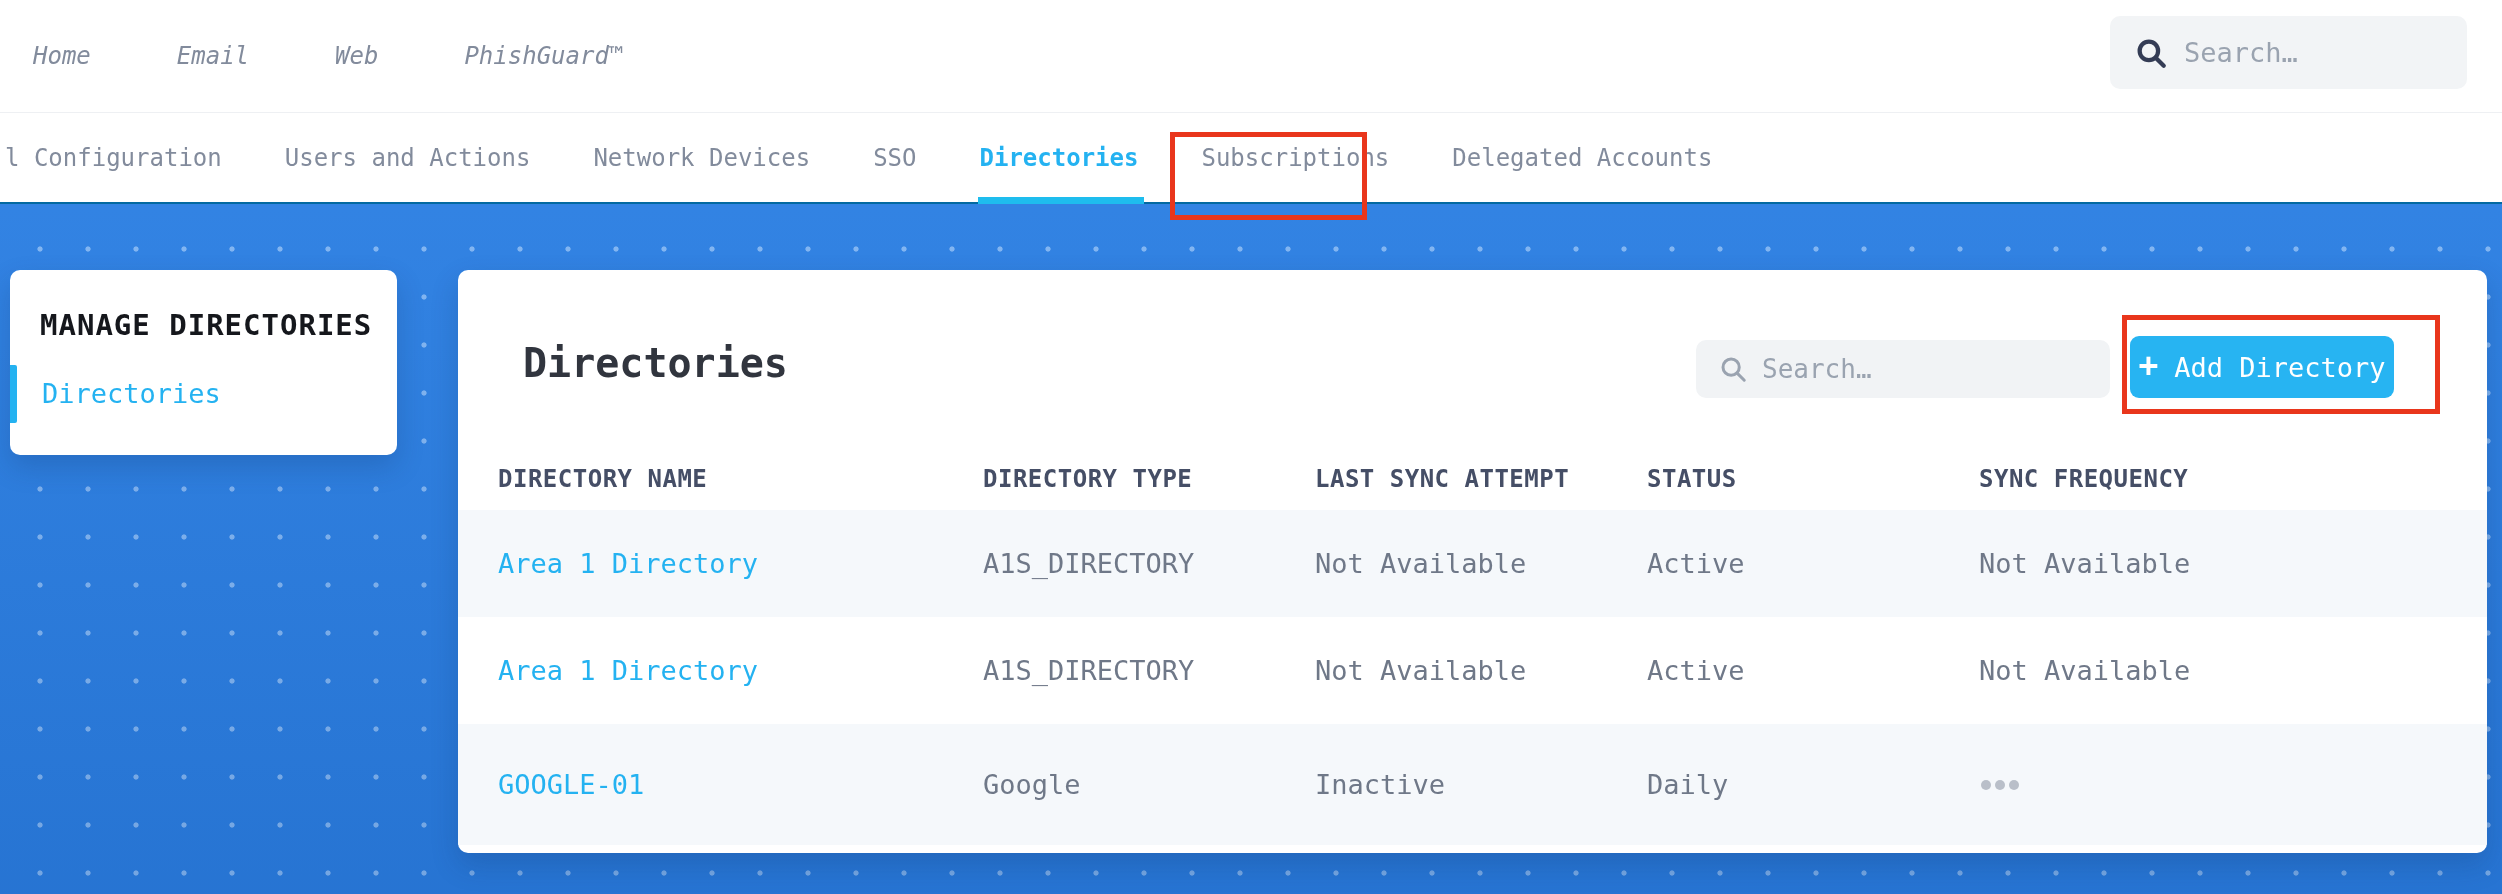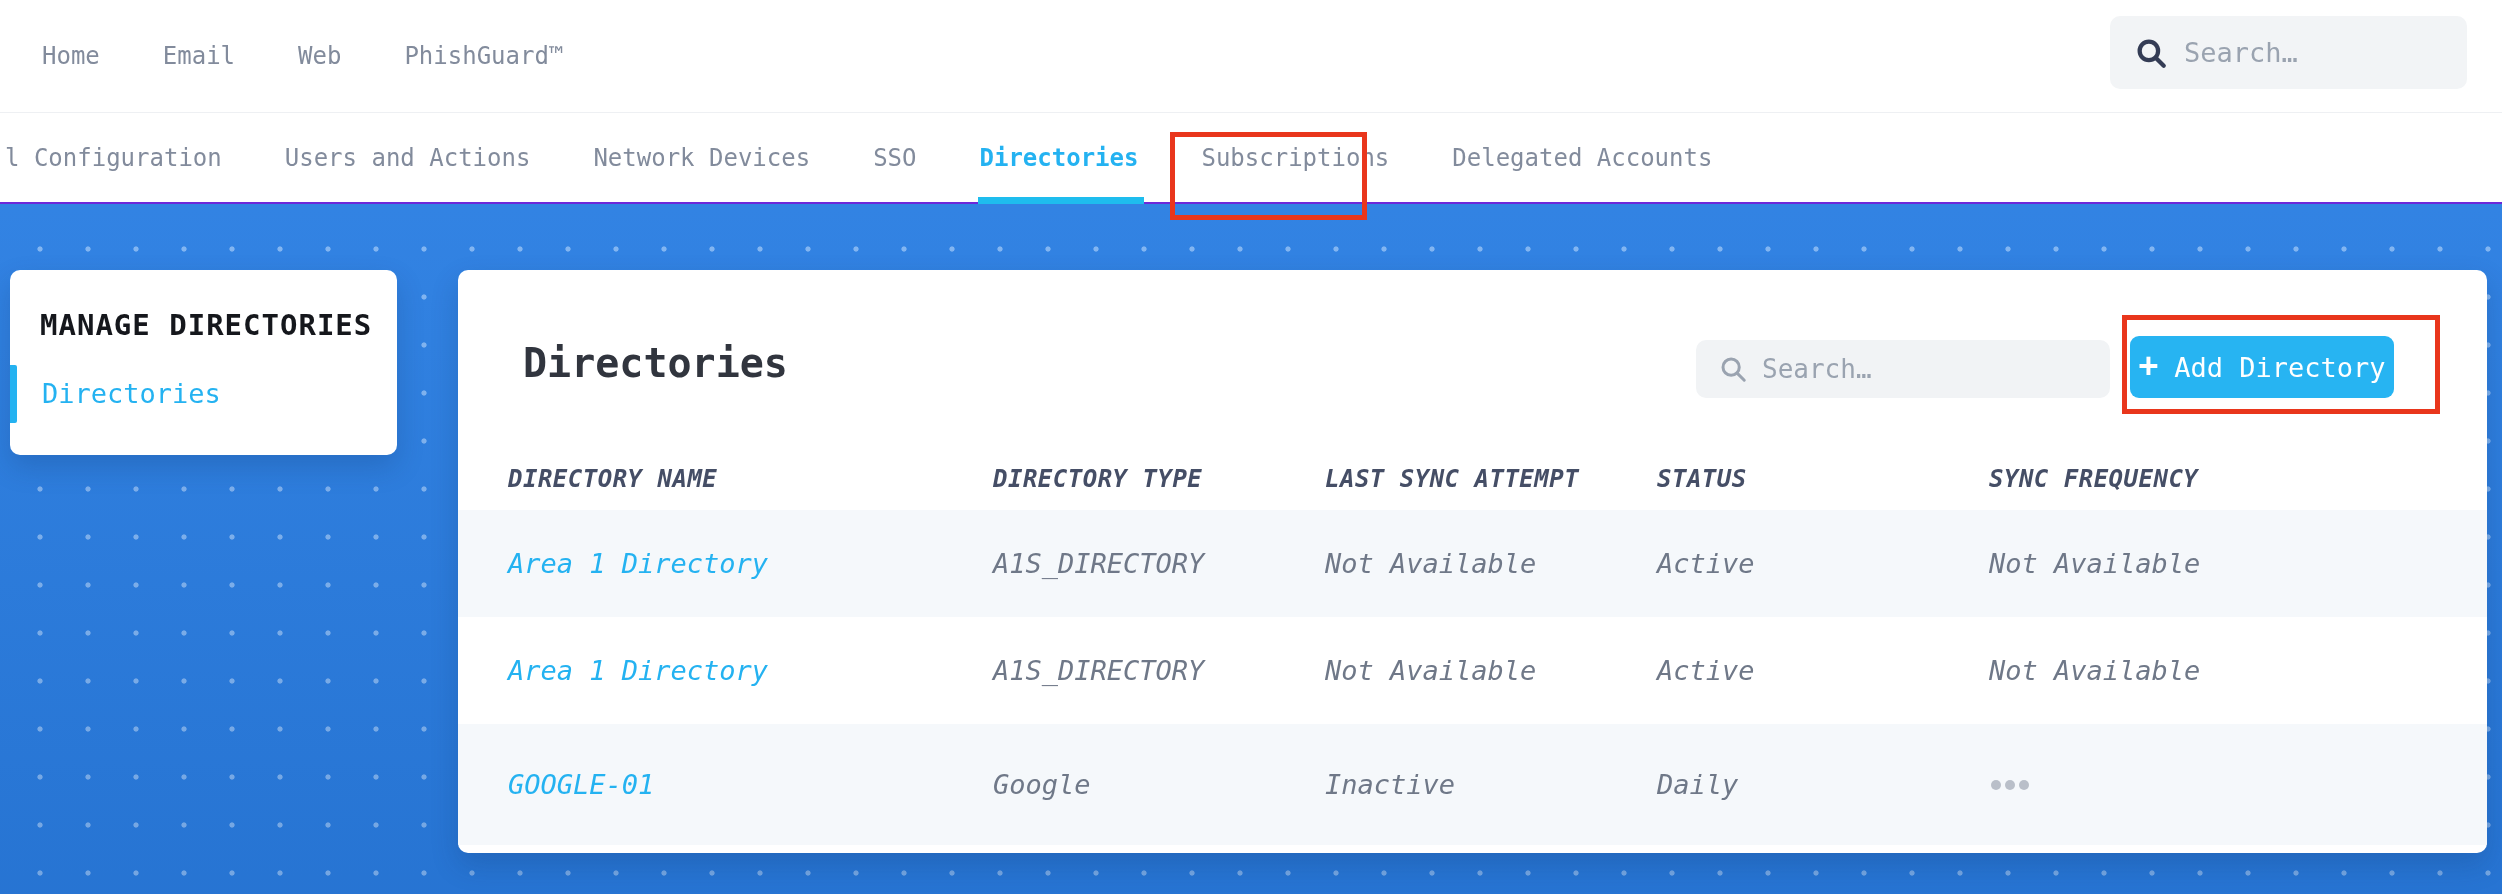--- a/index.html
+++ b/index.html
@@ -4,33 +4,33 @@
 <style>
   * { margin:0; padding:0; box-sizing:border-box; }
   html,body { background:#2878dd; }
   body { font-family:"DejaVu Sans Mono","Liberation Mono",monospace; }
 
   .screen { position:relative; width:2502px; height:894px; overflow:hidden; background:#fff; }
 
   
   .nav1 { position:absolute; left:0; top:0; width:2502px; height:112px; background:#fff;
           display:flex; align-items:center; }
-  .nav1-items { display:flex; gap:63px; padding-left:42px; }
+  .nav1-items { display:flex; gap:86px; padding-left:33px;font-style:italic; }
   .nav1-item { font-size:24px; color:#828b9c; font-weight:500; cursor:pointer; white-space:nowrap; }
 
   .searchbox { display:flex; align-items:center; background:#f2f4f6; border-radius:10px; }
   .searchbox input { border:none; outline:none; background:transparent; width:100%;
                      font-family:inherit; font-size:27px; color:#0369a1; }
   .searchbox input::placeholder { color:#9aa3b0; }
   .search-top { position:absolute; left:2110px; top:16px; width:357px; height:73px; padding:0 18px 0 24px; gap:16px; }
   .search-top svg { stroke:#343c55; }
 
   
   .nav2 { position:absolute; left:0; top:112px; width:2502px; height:92px; background:#fff;
-          border-top:1px solid #eef0f3; border-bottom:2px solid #6d28d9;
+          border-top:1px solid #eef0f3; border-bottom:2px solid #0369a1;
           display:flex; align-items:center; }
   .nav2-items { display:flex; gap:63px; padding-left:5px; }
   .nav2-item { position:relative; font-size:24px; color:#828b9c; font-weight:500; cursor:pointer;
                white-space:nowrap; height:92px; display:flex; align-items:center; }
   .nav2-item.active { color:#24b2f1; font-weight:bold; }
   .tab-underline { position:absolute; left:-2px; right:-6px; bottom:0; height:7px; background:#1ebdee; }
 
   
   .hero { position:absolute; left:0; top:204px; width:2502px; height:690px;
           background-color:#2a7ee2;
@@ -65,21 +65,21 @@
   .add-btn .plus { font-size:33px; font-weight:bold; line-height:1; position:relative; top:-2px; }
 
   
   .red-box { position:absolute; border:5px solid #e9361c; pointer-events:none; z-index:50; }
   .red-box-tab { left:1170px; top:132px; width:197px; height:88px; }
   .red-box-btn { left:1664px; top:45px; width:318px; height:99px; }
 
   
   .table { position:absolute; left:0; top:178px; width:2029px; }
   .trow { display:grid; grid-template-columns:485px 332px 332px 332px 345px 1fr;
-          padding-left:50px; align-items:center;font-style:italic; }
+          padding-left:40px; align-items:center; }
   .thead { height:62px; }
   .th { font-size:24px; font-weight:bold; color:#454e66; letter-spacing:.5px; white-space:nowrap; }
   .tr { height:107px; background:#fff; }
   .tr.alt { background:#f5f8fb; }
   .tr.last { height:121px; }
   .td { font-size:27px; color:#6f7888; white-space:nowrap; }
   .td.link { color:#24b2f1; cursor:pointer; }
   .menu-btn { background:none; border:none; cursor:pointer; display:flex; gap:4px; padding:6px 2px; width:max-content; }
   .menu-btn i { width:10px; height:10px; border-radius:50%; background:#b9bfc9; display:block; }
 </style>

